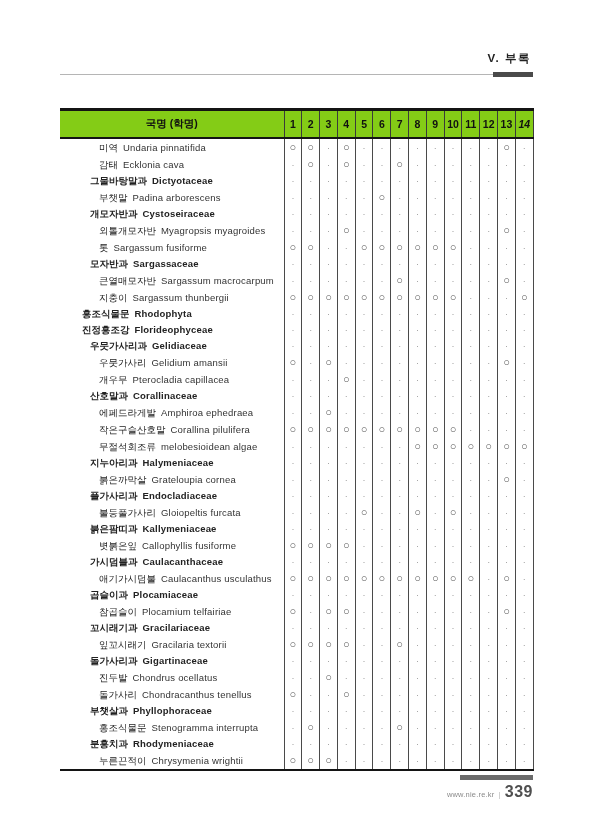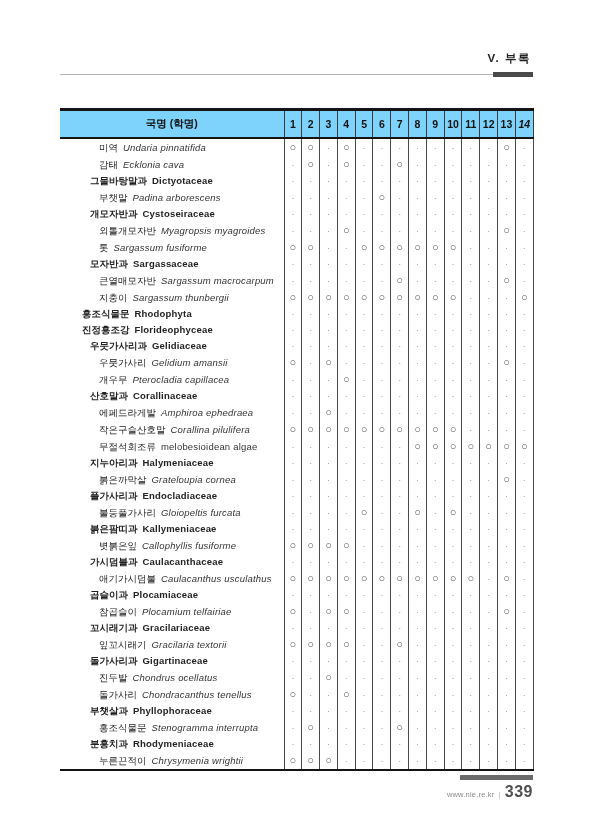--- a/index.html
+++ b/index.html
@@ -26,40 +26,40 @@
   }
 
   
   table.species{
     position:absolute;top:108px;left:0;
     width:473px;border-collapse:collapse;table-layout:fixed;
   }
   table.species col.namecol{width:224px;}
   table.species col.datacol{width:17.8px;}
   thead th{
-    height:26px;background:#7dd3fc;
+    height:26px;background:#84cc16;
     border-top:3px solid #141414;border-bottom:2px solid #141414;
     font-size:10.5px;font-weight:bold;color:#111;
     text-align:center;padding:0;
   }
   thead th.colhead{border-left:1px solid #3a3a3a;}
   thead th.colhead:last-child{border-right:1px solid #3a3a3a;font-style:italic;}
   tbody td{
     height:16px;line-height:16px;padding:0;
     font-size:9.5px;color:#222;white-space:nowrap;overflow:hidden;
   }
   tbody td.mark{border-left:1px solid #4a4a4a;text-align:center;}
   tbody td.mark:last-child{border-right:1px solid #4a4a4a;}
   tbody tr:last-child td{border-bottom:2.5px solid #141414;}
   td.namecell{ text-align:left; }
   td.namecell.division{padding-left:22px;font-weight:bold;}
   td.namecell.family{padding-left:30px;font-weight:bold;}
   td.namecell.species{padding-left:39px;font-weight:normal;}
   .latin{margin-left:5px;letter-spacing:0.2px;}
-  .latin.italic{font-style:italic;font-weight:normal;color:#333;}
+  .latin.italic{font-weight:normal;color:#333;}
   .latin.bold{font-weight:bold;}
   .latin.plain{font-weight:normal;color:#333;}
   .circ{font-size:11px;color:#555;}
   .dot{font-size:9px;color:#9a9a9a;}
 
   
   .footer-bar{
     position:absolute;top:775px;right:0;width:73px;height:5px;background:#6b6b6b;
   }
   .footer-text{

